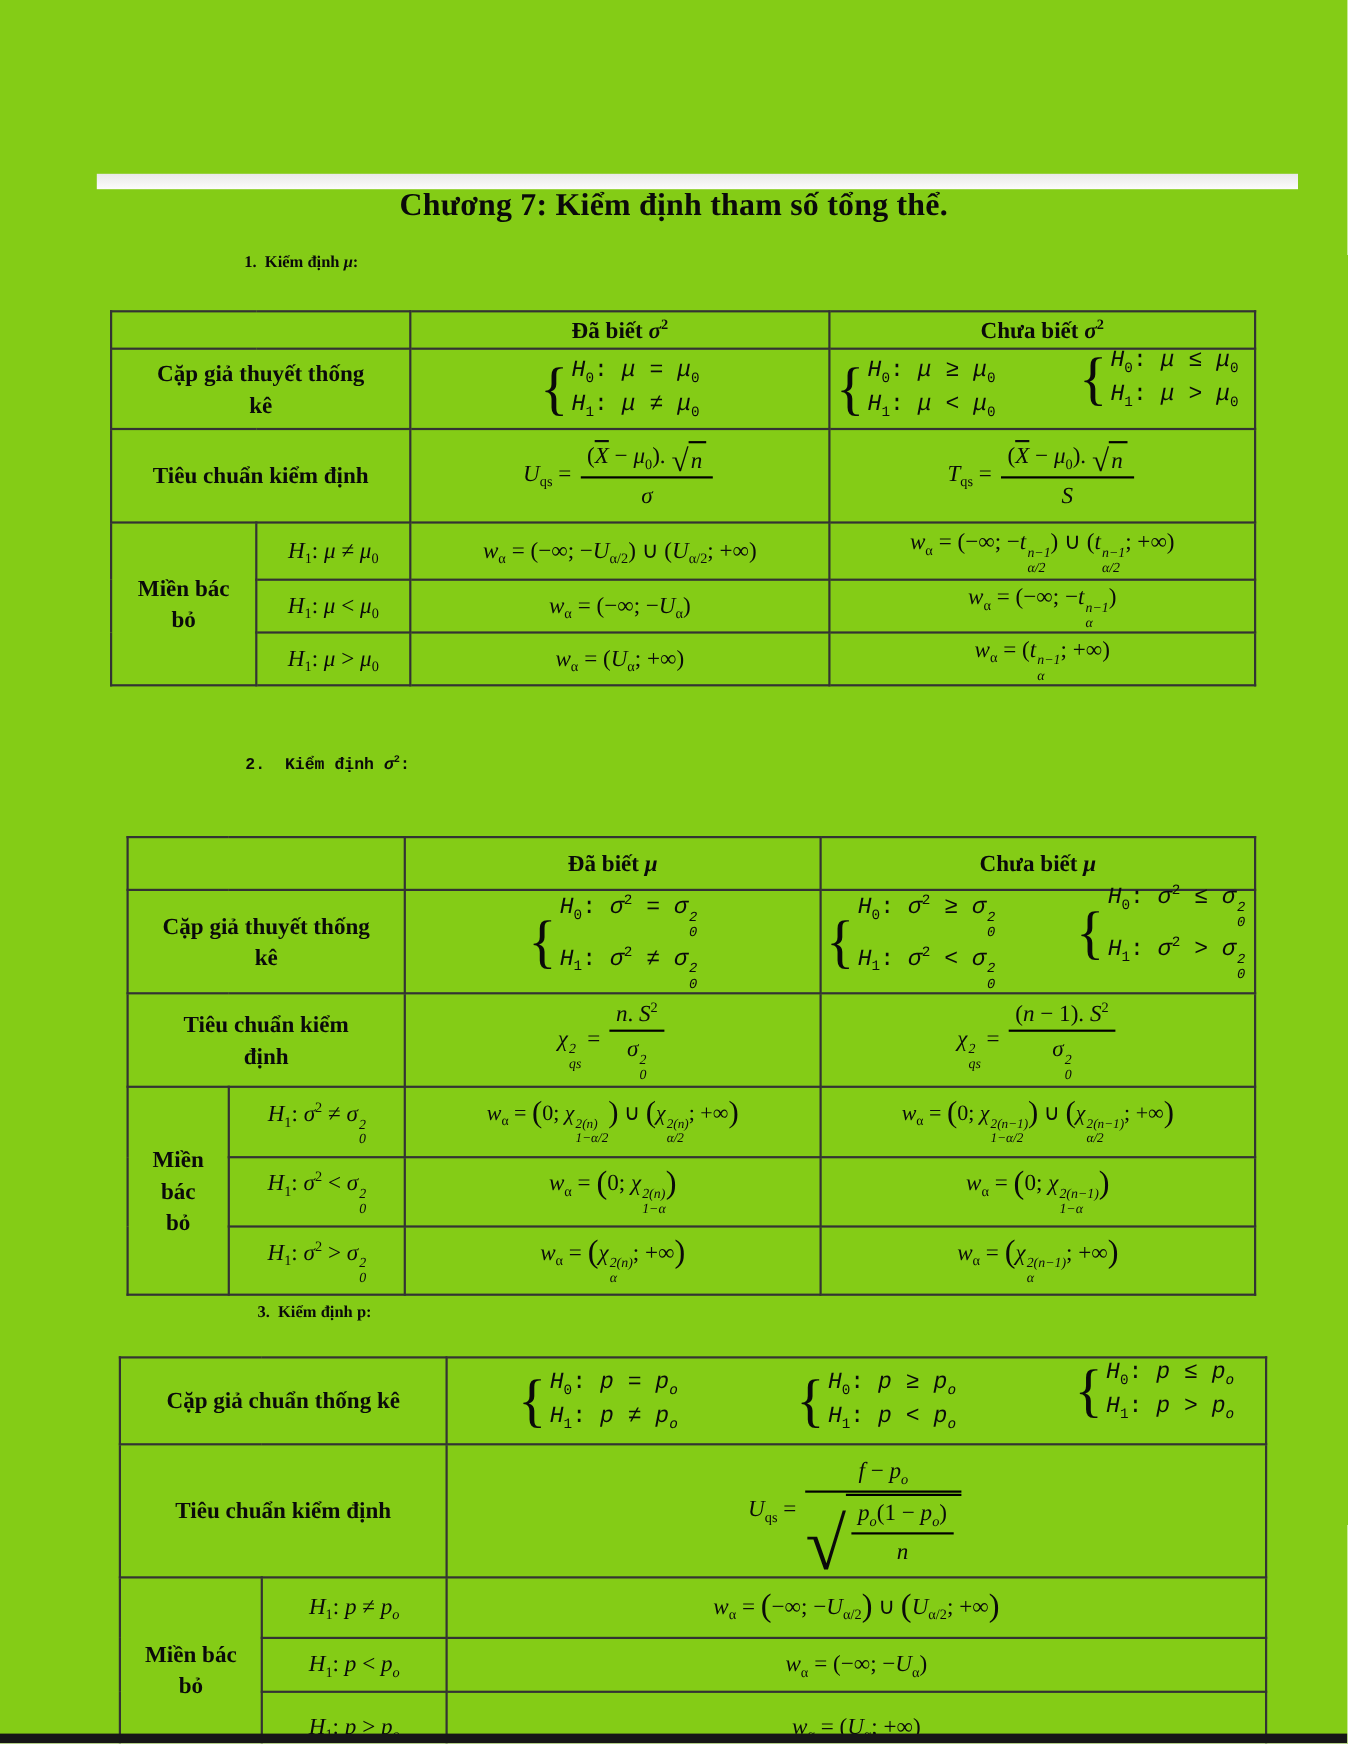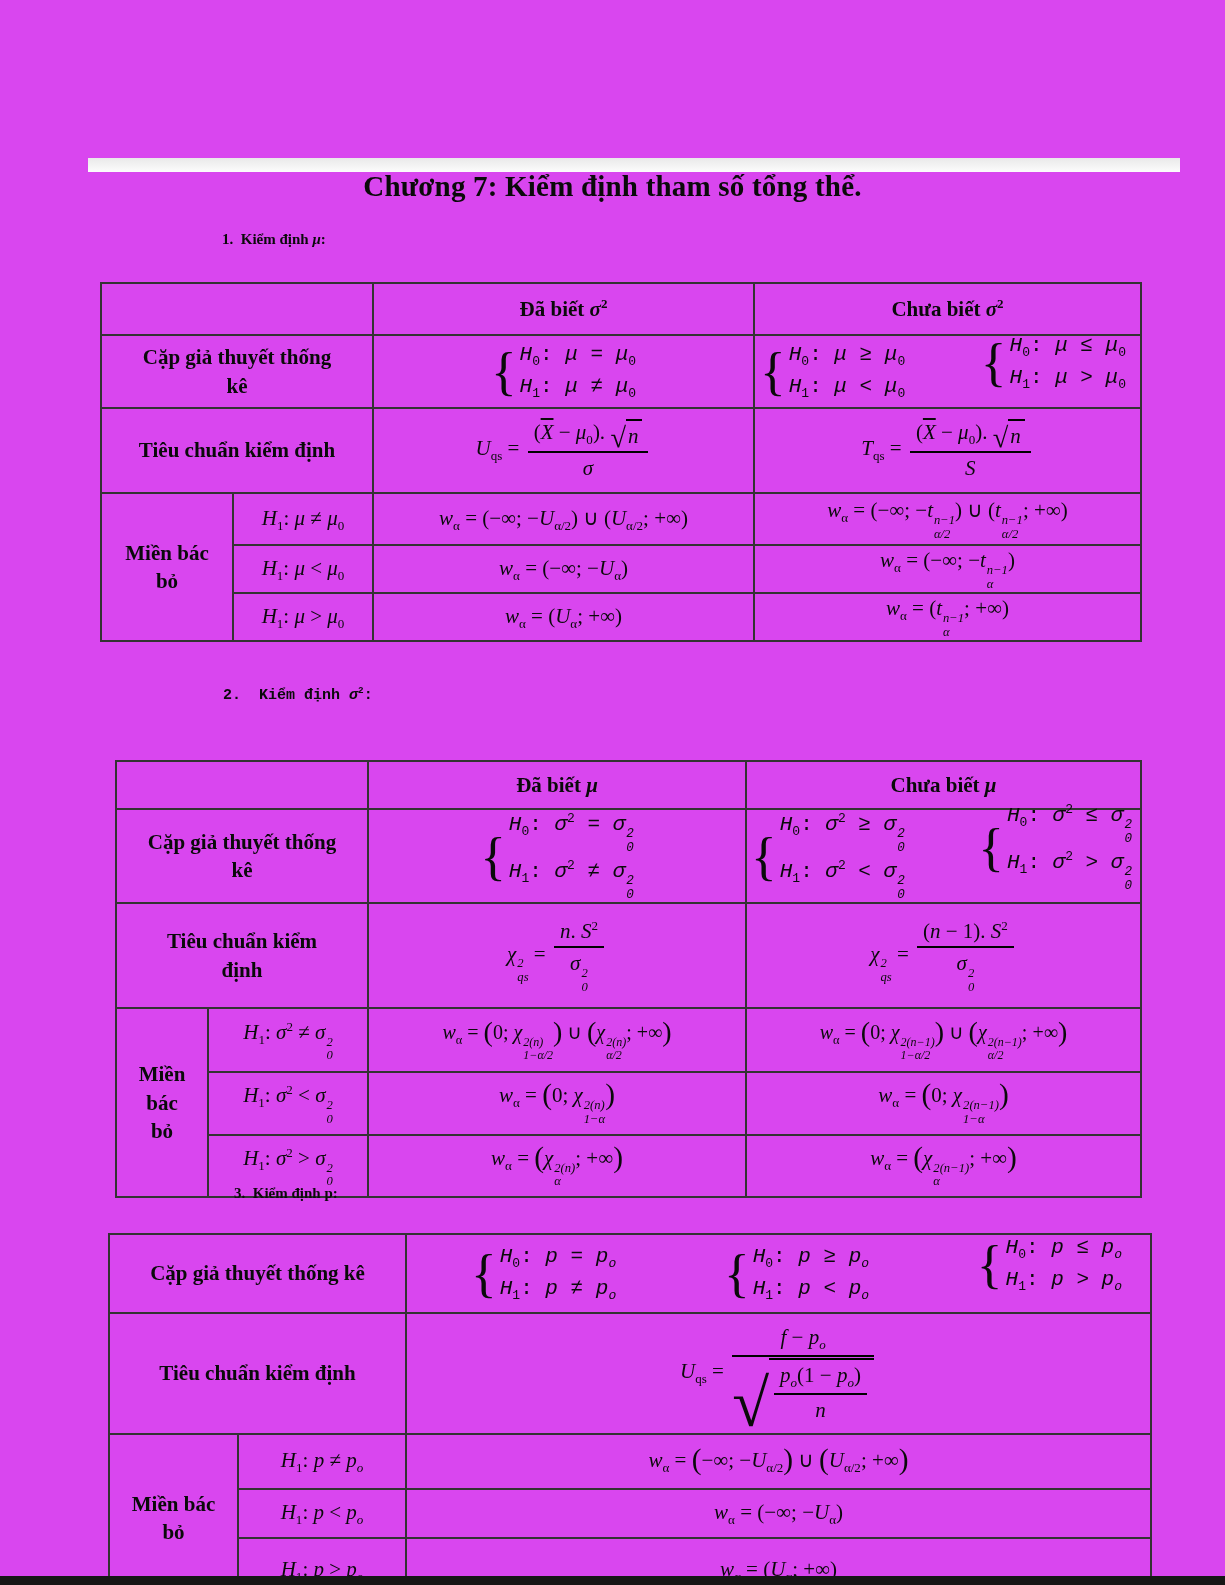--- a/index.html
+++ b/index.html
@@ -2,21 +2,21 @@
 <html style="--border-color: #333333; --bar-color: #161616; --text-color: #0a0a0a; --shadow-color: #e9e9e9;"><head>
 <meta charset="utf-8">
 <style>
   :root{
     --border-color:#333333;
     --bar-color:#161616;
     --text-color:#0a0a0a;
     --shadow-color:#e9e9e9;
   }
   html,body{margin:0;padding:0;background:#ffffff;}
-  .page{position:relative;width:1225px;height:1585px;background:#d946ef;overflow:hidden;
+  .page{position:relative;width:1225px;height:1585px;background:#84cc16;overflow:hidden;
         font-family:"Liberation Serif",serif;color:var(--text-color);}
   .page-shadow{position:absolute;left:88px;top:158px;width:1092px;height:14px;
         background:linear-gradient(to bottom,var(--shadow-color),#fcfcfc);}
   .doc-title{position:absolute;left:0;top:170px;width:1225px;text-align:center;
         font-size:29px;font-weight:bold;letter-spacing:0.2px;}
   .sec-heading{position:absolute;font-size:15px;font-weight:bold;white-space:nowrap;}
   .tbl{position:absolute;border-collapse:collapse;table-layout:fixed;font-size:21px;color:var(--text-color);}
   .tbl td{border:2px solid var(--border-color);vertical-align:middle;text-align:center;
         line-height:1.35;overflow:visible;padding:0;}
   .lbl{font-weight:bold;font-size:21px;line-height:1.3;}
@@ -62,21 +62,21 @@
   <div class="sec-heading" style="left:222px;top:231px;">1.&nbsp;&nbsp;Kiểm định <i>μ</i>:</div>
 
   <table class="tbl" style="left:100px;top:282px;width:1040px;">
     <colgroup>
         <col style="width:132px">
         <col style="width:140px">
         <col style="width:381px">
         <col style="width:387px">
       </colgroup>
     <tbody>
-        <tr style="height:52px;">
+        <tr style="height:34px;">
       <td colspan="2"></td>
       <td class="hdr">Đã biết <i>σ</i><sup>2</sup></td>
       <td class="hdr">Chưa biết <i>σ</i><sup>2</sup></td>
     </tr>
     <tr style="height:73px;">
       <td colspan="2" class="lbl lbl-c">Cặp giả thuyết thống<br>kê</td>
       <td><span class="cases">
               <span class="brace">{</span>
               <span class="cs">
                 <span><i>H</i><sub>0</sub>: <i>μ</i> = <i>μ</i><sub>0</sub></span>
@@ -204,21 +204,21 @@
                       </span></span>
                     <span><i>H</i><sub>1</sub>: <i>σ</i><sup>2</sup> &gt; <i>σ</i><span class="ss">
                         <span class="st">2</span>
                         <span class="sb">0</span>
                       </span></span>
                   </span>
                 </span></span>
         </div>
       </td>
     </tr>
-    <tr style="height:105px;">
+    <tr style="height:85px;">
       <td colspan="2" class="lbl lbl-t">Tiêu chuẩn kiểm<br>định</td>
       <td><i>χ</i><span class="ss">
               <span class="st">2</span>
               <span class="sb">qs</span>
             </span> = <span class="frac">
               <span class="fn"><i>n</i>. <i>S</i><sup>2</sup></span>
               <span class="fd"><i>σ</i><span class="ss">
                   <span class="st">2</span>
                   <span class="sb">0</span>
                 </span></span>
@@ -289,21 +289,21 @@
   <div class="sec-heading" style="left:234px;top:1185px;">3.&nbsp;&nbsp;Kiểm định p:</div>
 
   <table class="tbl" style="left:108px;top:1233px;width:1042px;">
     <colgroup>
         <col style="width:129px">
         <col style="width:168px">
         <col style="width:745px">
       </colgroup>
     <tbody>
         <tr style="height:79px;">
-      <td colspan="2" class="lbl lbl-t">Cặp giả thuyết thống kê</td>
+      <td colspan="2" class="lbl lbl-t">Cặp giả chuẩn thống kê</td>
       <td>
         <div class="trio">
           <span><span class="cases">
                   <span class="brace">{</span>
                   <span class="cs">
                     <span><i>H</i><sub>0</sub>: <i>p</i> = <i>p</i><sub><i>o</i></sub></span>
                     <span><i>H</i><sub>1</sub>: <i>p</i> ≠ <i>p</i><sub><i>o</i></sub></span>
                   </span>
                 </span></span>
           <span><span class="cases">

